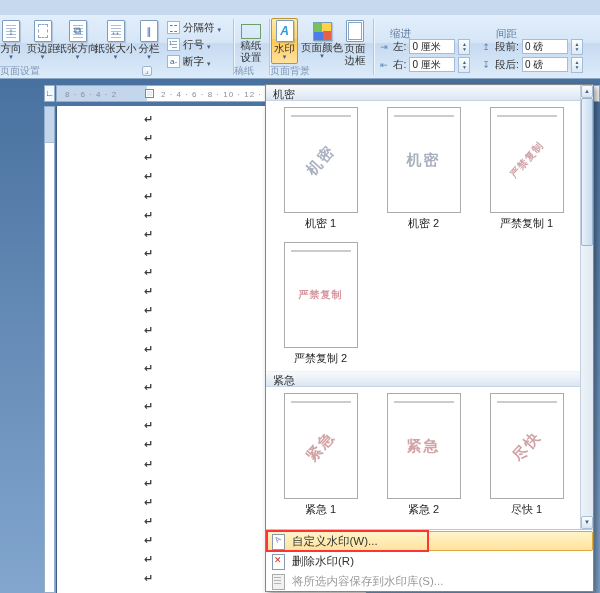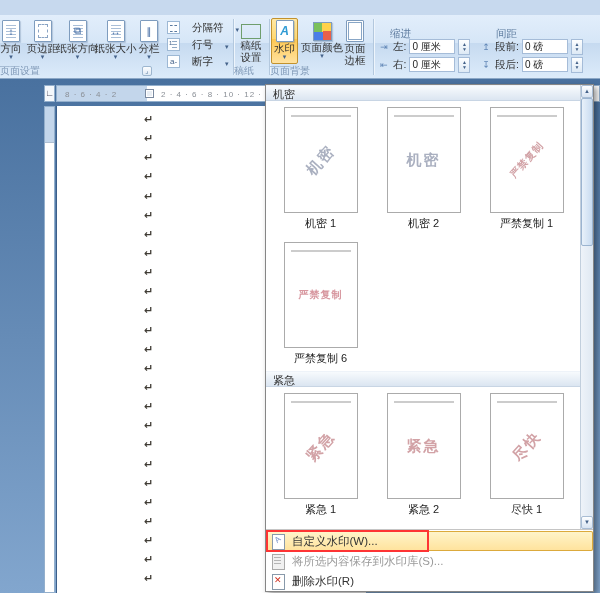--- a/index.html
+++ b/index.html
@@ -27,21 +27,21 @@
 
   .lico{position:relative;width:18px;height:22px;background:#fff;border:1px solid #7e9cbe;border-radius:1px;box-shadow:1px 1px 1px rgba(60,90,130,.25);margin-top:1px;flex:none}
   .lico.lines::before{content:"";position:absolute;left:3px;right:3px;top:4px;height:13px;background:repeating-linear-gradient(to bottom,#aabfd8 0 1px,transparent 1px 3px)}
   .lico .g{position:absolute;inset:0;display:flex;align-items:center;justify-content:center;font-size:10px;color:#3c66a0}
   .lico.bord{box-shadow:inset 0 0 0 1px #fff,inset 0 0 0 2px #88a6c6}
   .lico.wmk .g{font-size:12px;font-style:italic;font-weight:bold;color:#2f9bd4}
   .pal{width:19px;height:19px;margin-top:3px;border:1px solid #7e9cbe;background:conic-gradient(#ffd24a 0 25%,#e8604a 25% 50%,#4a7de8 50% 75%,#7ac05a 75%);box-shadow:1px 1px 1px rgba(60,90,130,.25)}
   .grid-ico{width:20px;height:15px;margin-top:5px;border:1px solid #6f9e6d;background:#fff repeating-linear-gradient(90deg,#b9d6b7 0 1px,transparent 1px 4px),#fff repeating-linear-gradient(#b9d6b7 0 1px,transparent 1px 4px)}
 
   .smallcol{position:absolute;left:164px;top:4px;width:68px}
-  .smbtn{height:17px;display:flex;align-items:center;gap:12px;padding-left:2px;border:1px solid transparent;border-radius:2px}
+  .smbtn{height:17px;display:flex;align-items:center;gap:3px;padding-left:2px;border:1px solid transparent;border-radius:2px}
   .smbtn .slbl{font-size:10.5px;color:#333;white-space:nowrap}
   .smbtn .sarr::after{content:"▾";font-size:7px;color:#44628a}
   .mini{width:13px;height:13px;position:relative;background:#fdfeff;border:1px solid #9db8d4;flex:none}
   .ico-breaks::after{content:"";position:absolute;left:2px;right:2px;top:3px;height:5px;border-top:1px dashed #5a7aa0;border-bottom:1px dashed #5a7aa0}
   .ico-lnum::after{content:"";position:absolute;left:4px;right:2px;top:2px;bottom:2px;background:repeating-linear-gradient(#8fa8c4 0 1px,transparent 1px 3px)}
   .ico-lnum::before{content:"1";position:absolute;left:1px;top:1px;font-size:6px;color:#44628a}
   .ico-hyph::after{content:"a-";position:absolute;left:2px;top:1px;font-size:8px;color:#44628a}
 
   
   .phead{position:absolute;font-size:10.5px;color:#5f7da0}
@@ -291,21 +291,21 @@
               <span class="wm diag sz4 red">严禁复制</span>
             </div>
             <div class="gal-label">严禁复制 1</div>
           </div>
         </div>
         <div class="gal-row">
           <div class="gal-item">
             <div class="thumb">
               <span class="wm sz4 red2">严禁复制</span>
             </div>
-            <div class="gal-label">严禁复制 6</div>
+            <div class="gal-label">严禁复制 2</div>
           </div>
         </div>
 
         <div class="sec-header">紧急</div>
         <div class="gal-row">
           <div class="gal-item">
             <div class="thumb">
               <span class="wm diag sz2 red">紧急</span>
             </div>
             <div class="gal-label">紧急 1</div>
@@ -330,25 +330,25 @@
         <div class="sthumb"></div>
         <div class="sbtn down"></div>
       </div>
     </div>
 
     <div class="menu">
       <div class="mi highlighted">
         <span class="mico ico-custom"></span>
         <span class="milbl">自定义水印(W)...</span>
       </div>
+      <div class="mi">
+        <span class="mico ico-remove"></span>
+        <span class="milbl">删除水印(R)</span>
+      </div>
       <div class="mi disabled">
         <span class="mico ico-save"></span>
         <span class="milbl">将所选内容保存到水印库(S)...</span>
       </div>
-      <div class="mi">
-        <span class="mico ico-remove"></span>
-        <span class="milbl">删除水印(R)</span>
-      </div>
       <div class="annot"></div>
     </div>
   </div>
 
 </div>
 
 </body></html>

